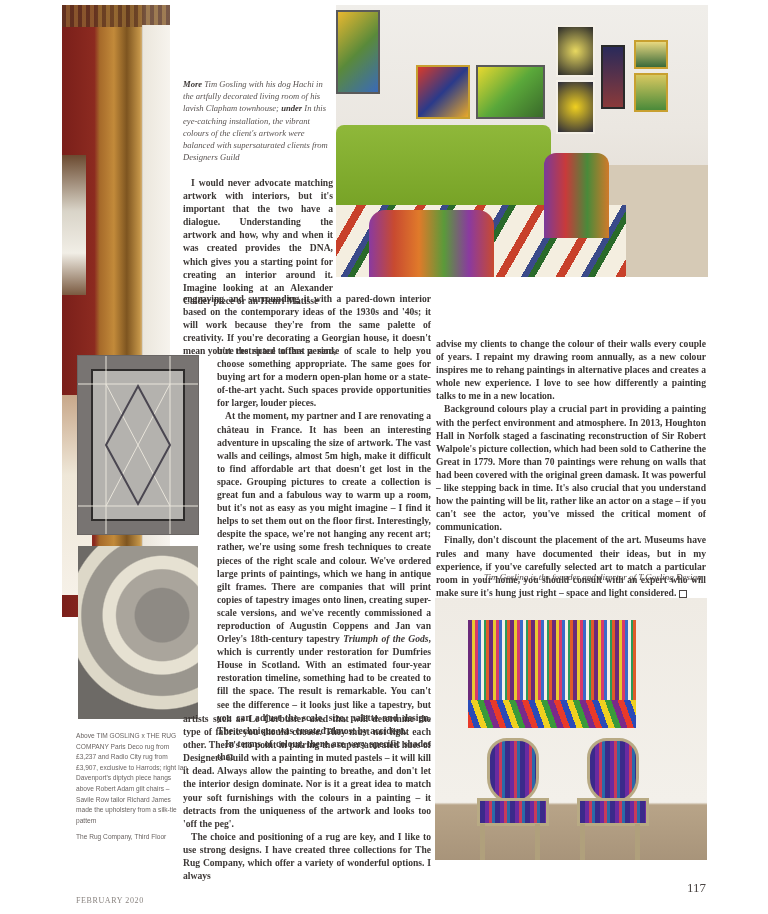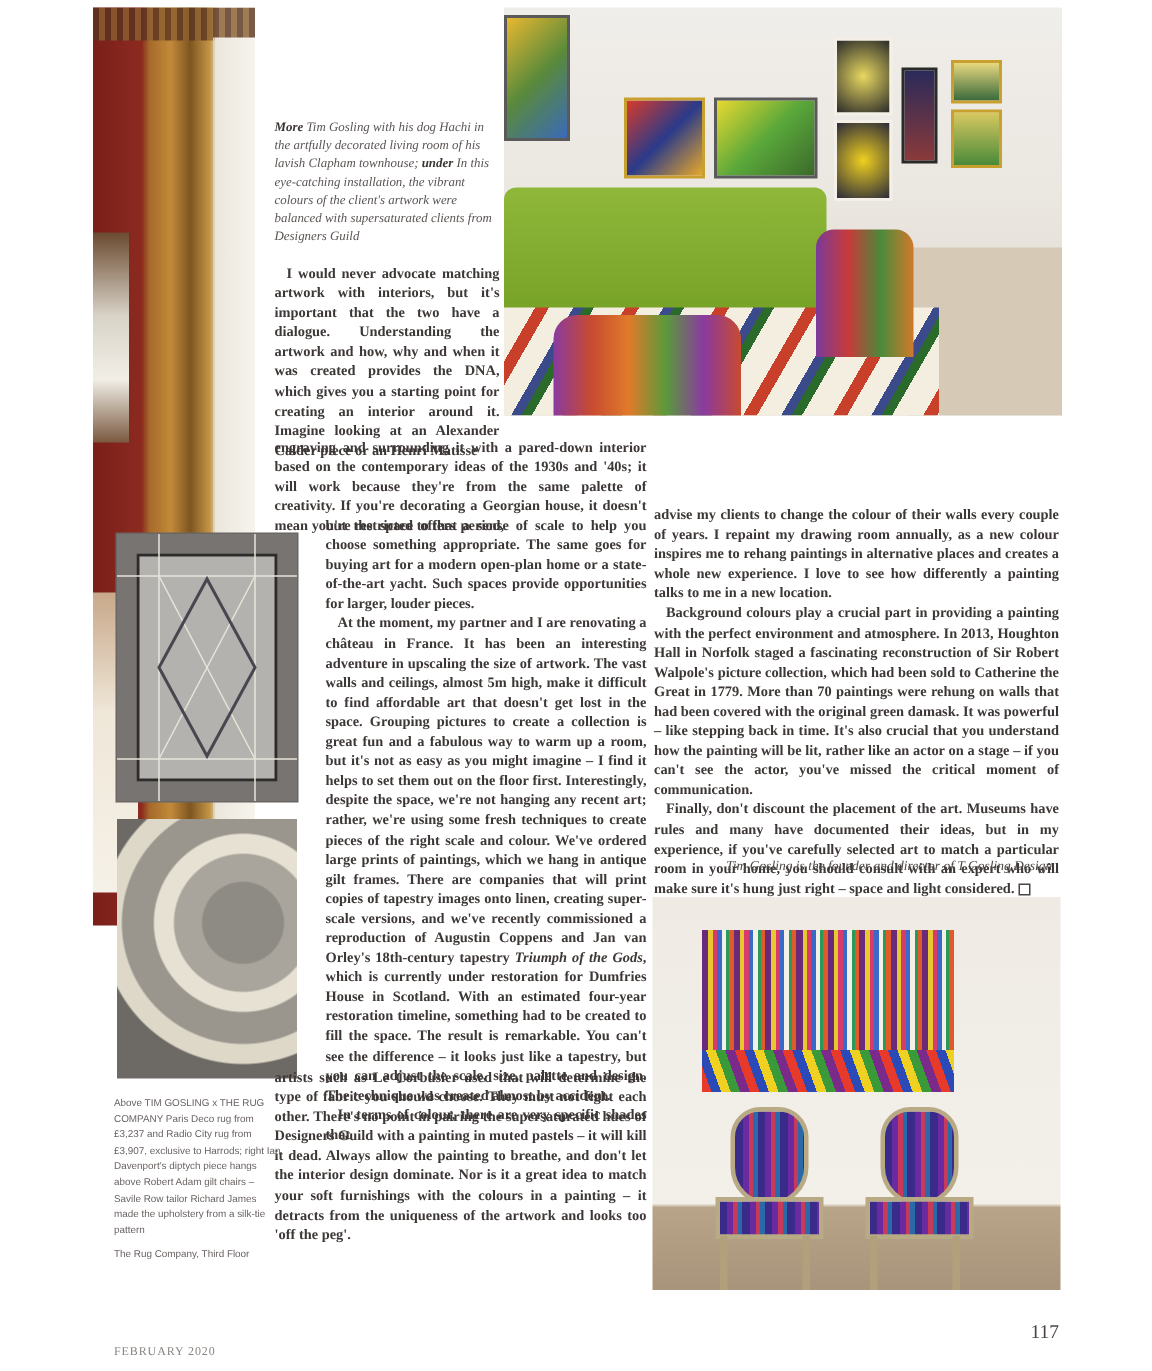--- a/index.html
+++ b/index.html
@@ -126,20 +126,21 @@
 <div class="abs body col1b">
   <p class="noindent">engraving and surrounding it with a pared-down interior based on the contemporary ideas of the 1930s and '40s; it will work because they're from the same palette of creativity. If you're decorating a Georgian house, it doesn't mean you're restricted to that period,</p>
 </div>
 <div class="abs body col1c">
   <p class="noindent">but the space offers a sense of scale to help you choose something appropriate. The same goes for buying art for a modern open-plan home or a state-of-the-art yacht. Such spaces provide opportunities for larger, louder pieces.</p>
   <p><span>At the moment, my partner and I are renovating a château in France. It has been an interesting adventure in upscaling the size of artwork. The vast walls and ceilings, almost 5m high, make it difficult to find affordable art that doesn't get lost in the space. Grouping pictures to create a collection is great fun and a fabulous way to warm up a room, but it's not as easy as you might imagine – I find it helps to set them out on the floor first. Interestingly, despite the space, we're not hanging any recent art; rather, we're using some fresh techniques to create pieces of the right scale and colour. We've ordered large prints of paintings, which we hang in antique gilt frames. There are companies that will print copies of tapestry images onto linen, creating super-scale versions, and we've recently commissioned a reproduction of Augustin Coppens and Jan van Orley's 18th-century tapestry</span> <em>Triumph of the Gods</em><span>, which is currently under restoration for Dumfries House in Scotland. With an estimated four-year restoration timeline, something had to be created to fill the space. The result is remarkable. You can't see the difference – it looks just like a tapestry, but you can adjust the scale, size, palette and design. The technique was created almost by accident.</span></p>
   <p>In terms of colour, there are very specific shades that</p>
 </div>
 <div class="abs body col1d">
   <p class="noindent">artists such as Le Corbusier used that will determine the type of fabric you should choose. They must not fight each other. There's no point in pairing the supersaturated hues of Designers Guild with a painting in muted pastels – it will kill it dead. Always allow the painting to breathe, and don't let the interior design dominate. Nor is it a great idea to match your soft furnishings with the colours in a painting – it detracts from the uniqueness of the artwork and looks too 'off the peg'.</p>
+  <p>The choice and positioning of a rug are key, and I like to use strong designs. I have created three collections for The Rug Company, which offer a variety of wonderful options. I always</p>
 </div>
 
 <div class="abs body col2">
   <p class="noindent">advise my clients to change the colour of their walls every couple of years. I repaint my drawing room annually, as a new colour inspires me to rehang paintings in alternative places and creates a whole new experience. I love to see how differently a painting talks to me in a new location.</p>
   <p>Background colours play a crucial part in providing a painting with the perfect environment and atmosphere. In 2013, Houghton Hall in Norfolk staged a fascinating reconstruction of Sir Robert Walpole's picture collection, which had been sold to Catherine the Great in 1779. More than 70 paintings were rehung on walls that had been covered with the original green damask. It was powerful – like stepping back in time. It's also crucial that you understand how the painting will be lit, rather like an actor on a stage – if you can't see the actor, you've missed the critical moment of communication.</p>
   <p><span>Finally, don't discount the placement of the art. Museums have rules and many have documented their ideas, but in my experience, if you've carefully selected art to match a particular room in your home, you should consult with an expert who will make sure it's hung just right – space and light considered.</span> <span class="endmark"></span></p>
 </div>
 <div class="abs byline">Tim Gosling is the founder and director of T Gosling Design</div>
 
 <div class="abs photo-bottom">

